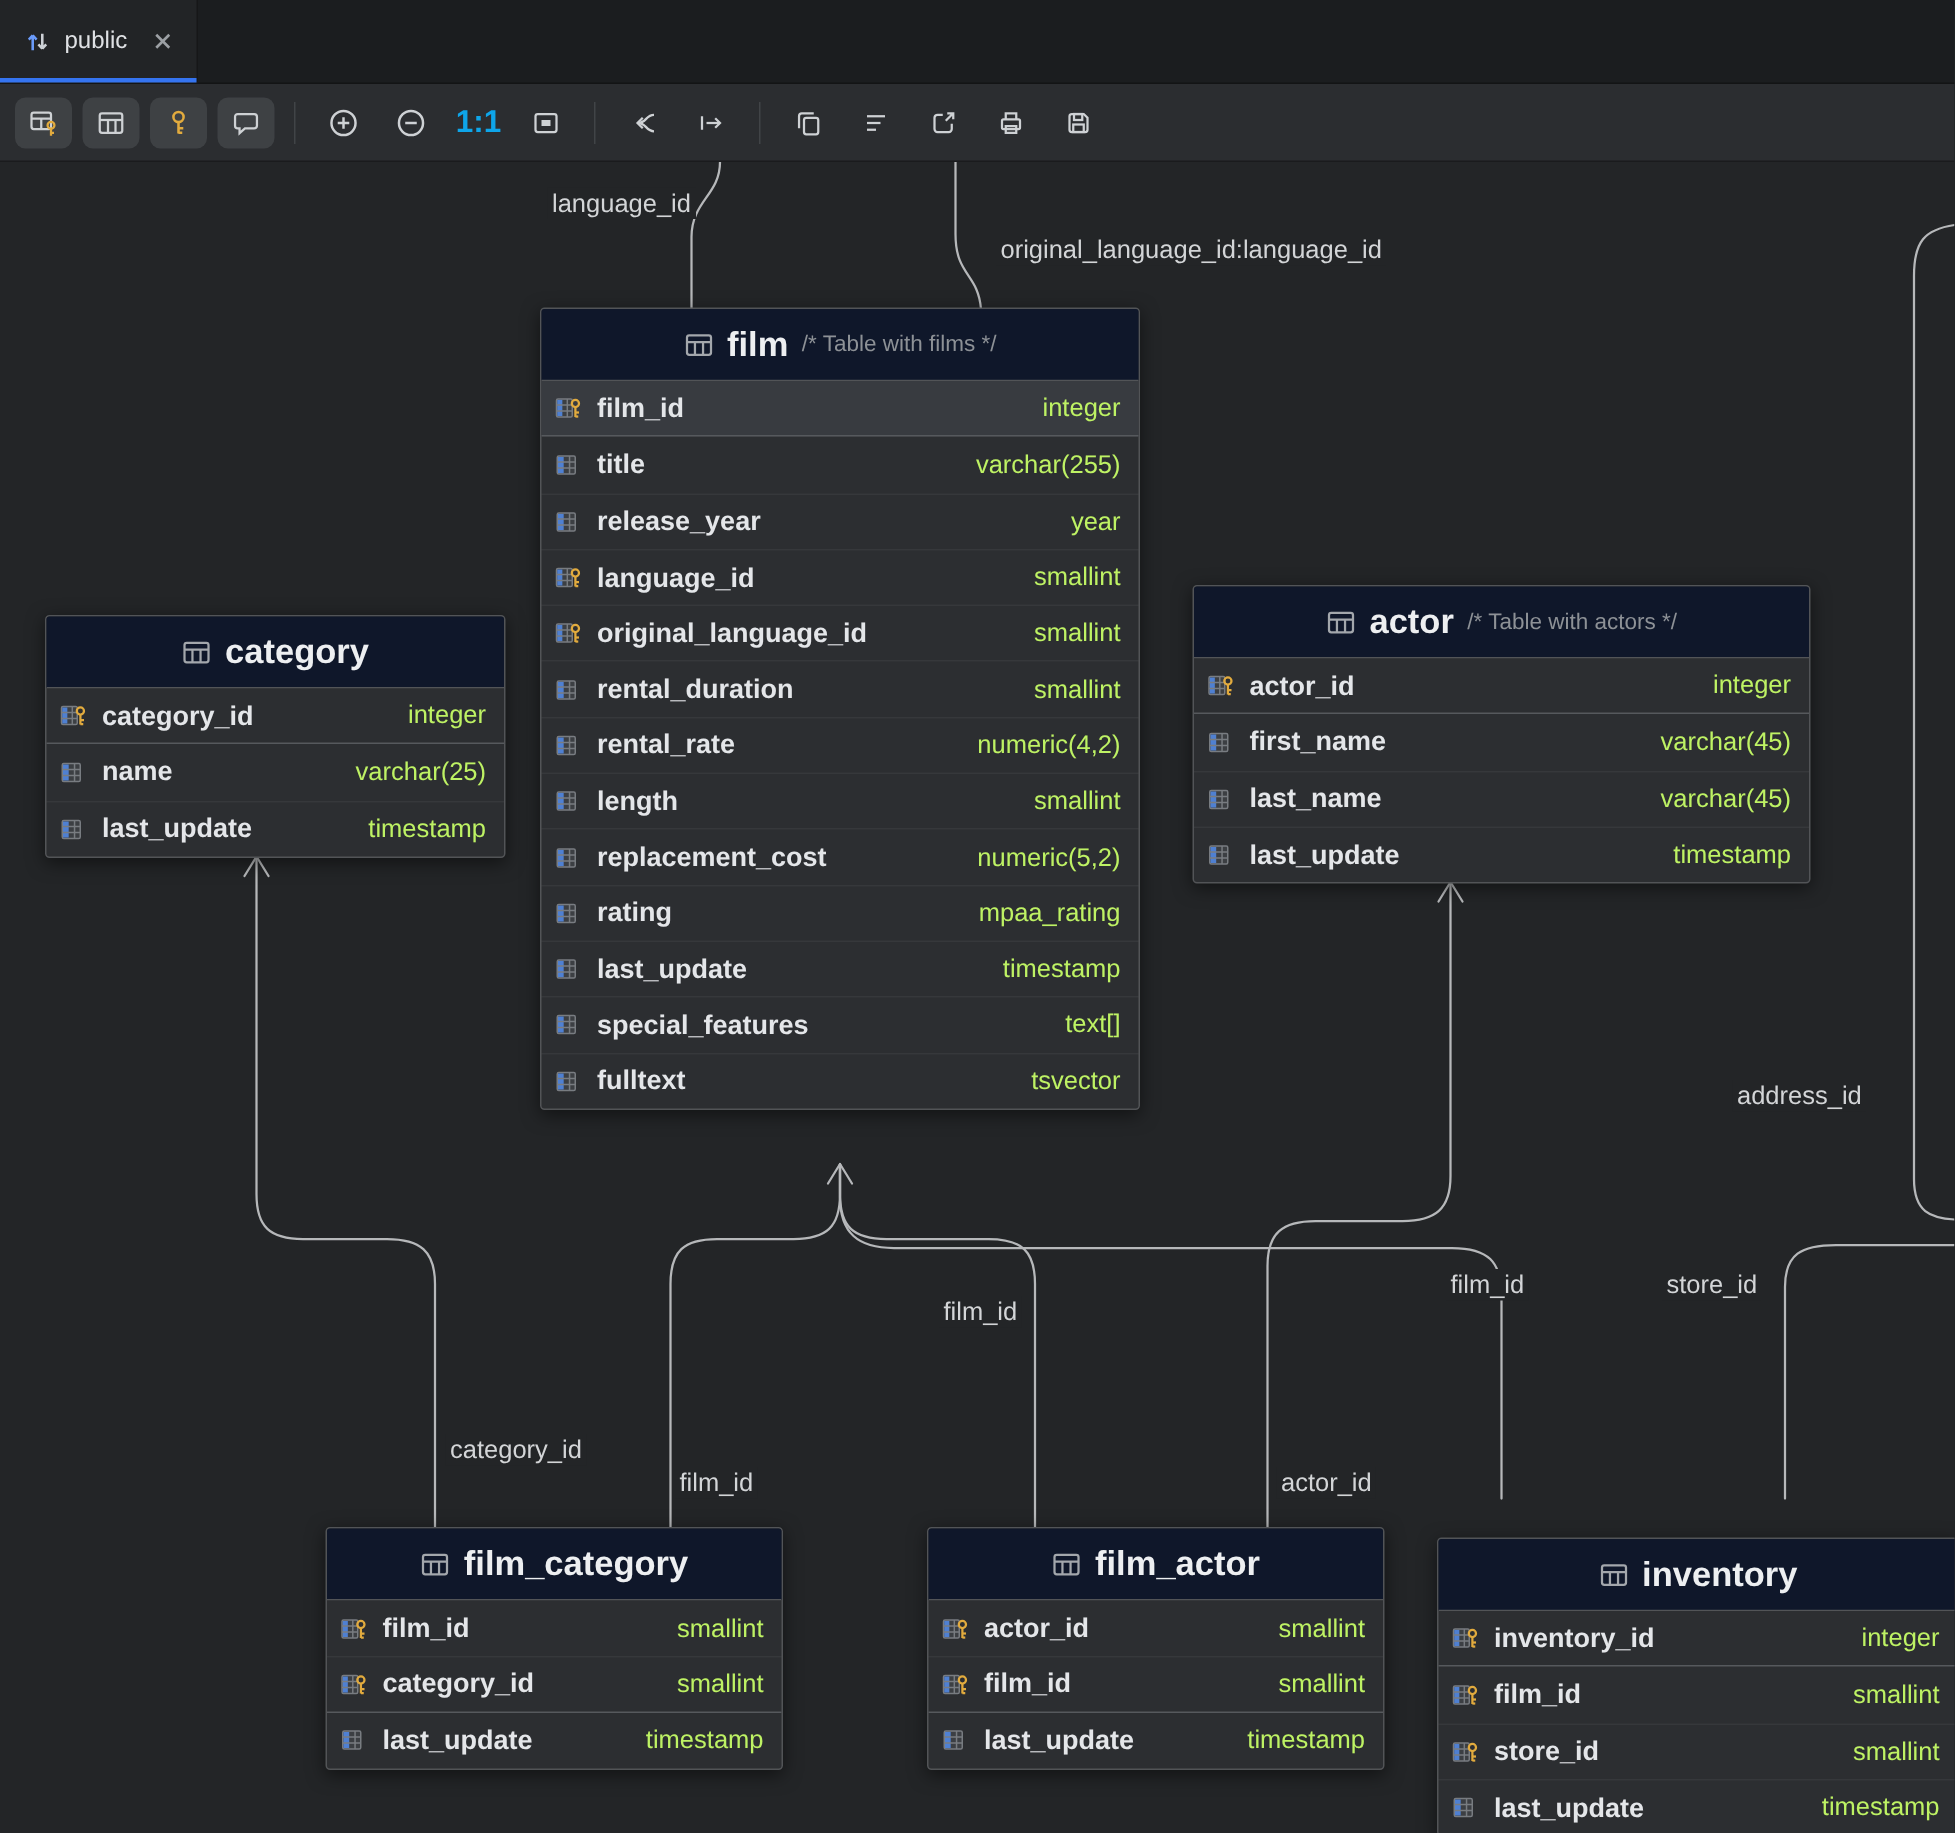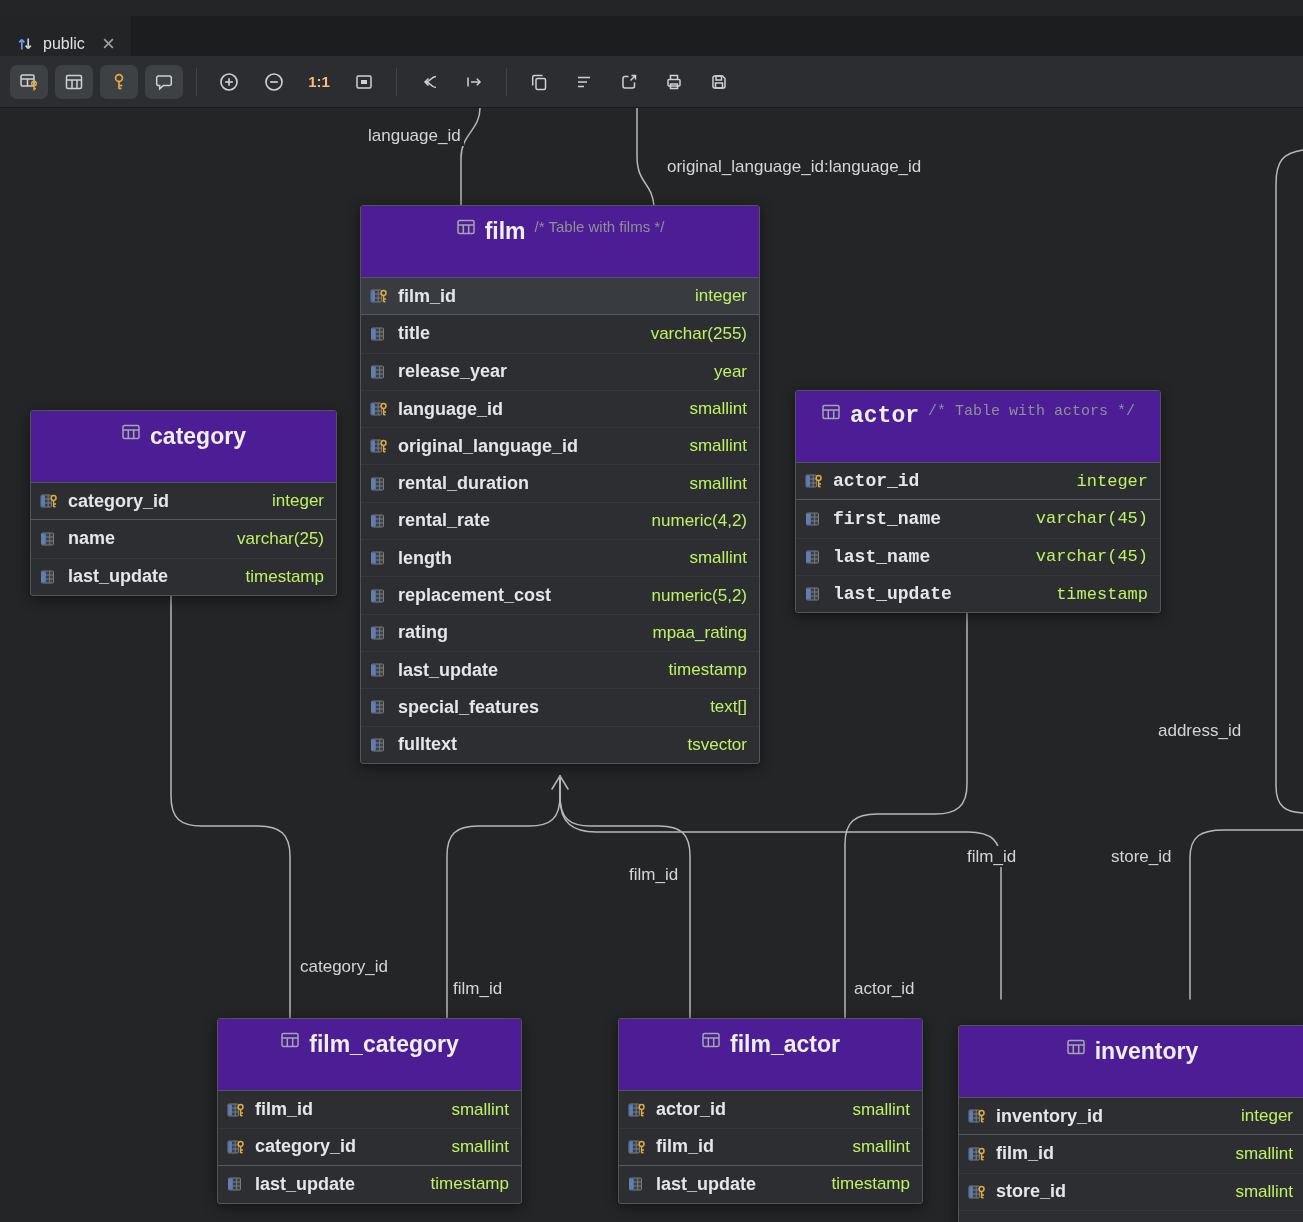--- a/index.html
+++ b/index.html
@@ -15,60 +15,60 @@
   .elabel{
     position:absolute;color:#d3d5d7;font-size:17px;line-height:21px;
     background:#232527;padding:0 3px;white-space:nowrap;z-index:3;
   }
   
   .etable{
     position:absolute;background:#2c2e31;border:1px solid #525457;border-radius:3px;
     box-shadow:0 3px 12px rgba(0,0,0,.5);z-index:2;box-sizing:border-box;
   }
   .ehead{
-    height:47px;background:#4c1d95;display:flex;justify-content:center;
-    gap:9px;border-bottom:1px solid #525457;border-radius:2px 2px 0 0;padding:12px 10px;overflow:hidden;
+    height:47px;background:#0f172a;display:flex;align-items:center;justify-content:center;
+    gap:9px;border-bottom:1px solid #525457;border-radius:2px 2px 0 0;padding:0 10px;overflow:hidden;
   }
   .hicon{display:flex;flex:0 0 auto}
   .ename{color:#edeff1;font-weight:bold;font-size:23px;white-space:nowrap}
   .ecomment{color:#8d9196;font-size:15px;white-space:nowrap}
   .erow{
     height:37.3px;display:flex;align-items:center;padding:0 12px 0 9px;gap:9px;box-sizing:border-box;
   }
   .erow + .erow{border-top:1px solid rgba(255,255,255,.05)}
   .erow.kend{border-bottom:1px solid #56595d}
   .erow.kend + .erow{border-top:none}
   .erow.selected{background:#383b40}
   .ricon{display:flex;flex:0 0 auto;width:19px}
   .cname{color:#e4e6e9;font-weight:bold;font-size:18px;white-space:nowrap}
   .ctype{color:#bef264;font-size:17px;margin-left:auto;white-space:nowrap;padding-left:14px}
   
   .tabbar{
     position:absolute;top:0;left:0;right:0;height:56px;background:#1b1d1f;z-index:10;
-    display:flex;align-items:stretch;border-bottom:1px solid #131415;box-sizing:border-box;margin-top:16px;
+    display:flex;align-items:stretch;border-bottom:1px solid #131415;box-sizing:border-box;
   }
   .tab{
     display:flex;align-items:center;gap:9px;padding:0 16px;background:#222426;position:relative;
     color:#dfe1e4;font-size:16px;border-right:1px solid #161718;cursor:pointer;
   }
   .tab.active::after{
     content:'';position:absolute;left:0;right:0;bottom:0;height:3px;background:#3574f0;
   }
   .tab-close{display:flex;margin-left:8px;cursor:pointer}
   
   .toolbar{
     position:absolute;top:56px;left:0;right:0;height:52px;background:#2b2d30;z-index:10;
     display:flex;align-items:center;padding:0 10px;gap:7px;border-bottom:1px solid #1a1b1d;box-sizing:border-box;
   }
   .tbtn{
     width:38px;height:34px;border:none;background:transparent;border-radius:7px;
     display:flex;align-items:center;justify-content:center;cursor:pointer;padding:0;
   }
   .tbtn.active{background:#3e4144}
-  .tbtn .lbl{font-size:15px;font-weight:bold;color:#fdba74;font-family:"Liberation Sans",sans-serif}
+  .tbtn .lbl{font-size:21px;font-weight:bold;color:#0ea5e9;font-family:"Liberation Sans",sans-serif}
   .sep{width:1px;height:28px;background:#414447;margin:0 6px;flex:0 0 auto}
   .iconwrap{display:flex}
 </style>
 </head>
 <body>
 
 <div class="canvas">
   <svg id="edges">
       <path d="M480,108 C480,130 461,134 461,158 L461,206" class="edge"></path>
       <path d="M637,108 V156 C637,184 652,182 654,206" class="edge"></path>
@@ -351,21 +351,21 @@
               <path d="M2,2.6 h3.8 v10.8 h-3.8 z" fill="#4f80d2"></path>
               <line x1="9.7" y1="2" x2="9.7" y2="14" stroke="#787c81"></line>
               <line x1="1.5" y1="6" x2="13.5" y2="6" stroke="#787c81"></line>
               <line x1="1.5" y1="10" x2="13.5" y2="10" stroke="#787c81"></line>
             </svg>
           </span>
           <span class="cname">last_update</span>
           <span class="ctype">timestamp</span>
         </div>
       </div>
-      <div class="etable" style="left: 795px; top: 390px; width: 366px; font-family: Liberation Mono, monospace;">
+      <div class="etable" style="left: 795px; top: 390px; width: 412px;">
         <div class="ehead">
           <span class="hicon">
             <svg width="20" height="18" viewBox="0 0 20 18">
               <g stroke="#a3a7ac" fill="none" stroke-width="1.5">
                 <rect x="2" y="2.5" width="16" height="13" rx="1.5"></rect>
                 <line x1="2" y1="7" x2="18" y2="7"></line>
                 <line x1="7.3" y1="7" x2="7.3" y2="15.5"></line>
                 <line x1="12.7" y1="7" x2="12.7" y2="15.5"></line>
               </g>
             </svg>

